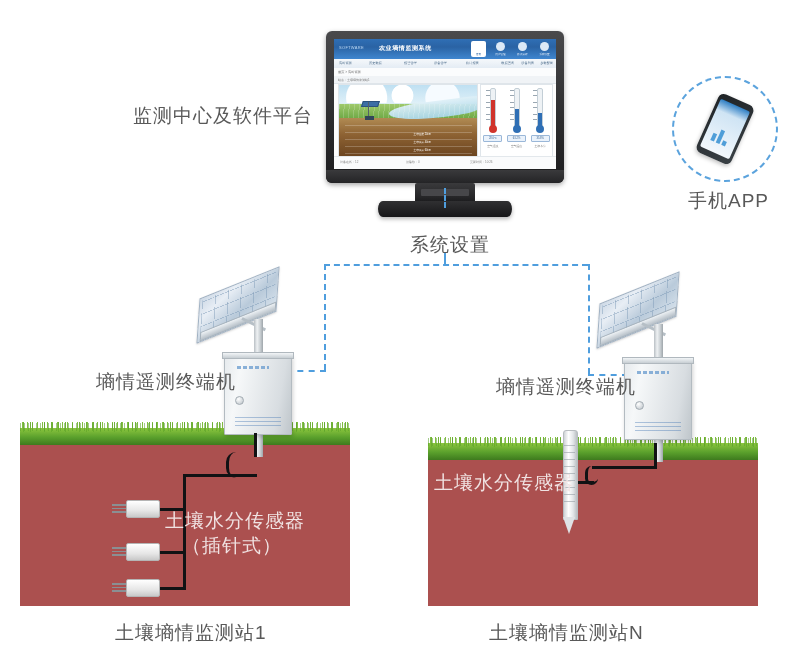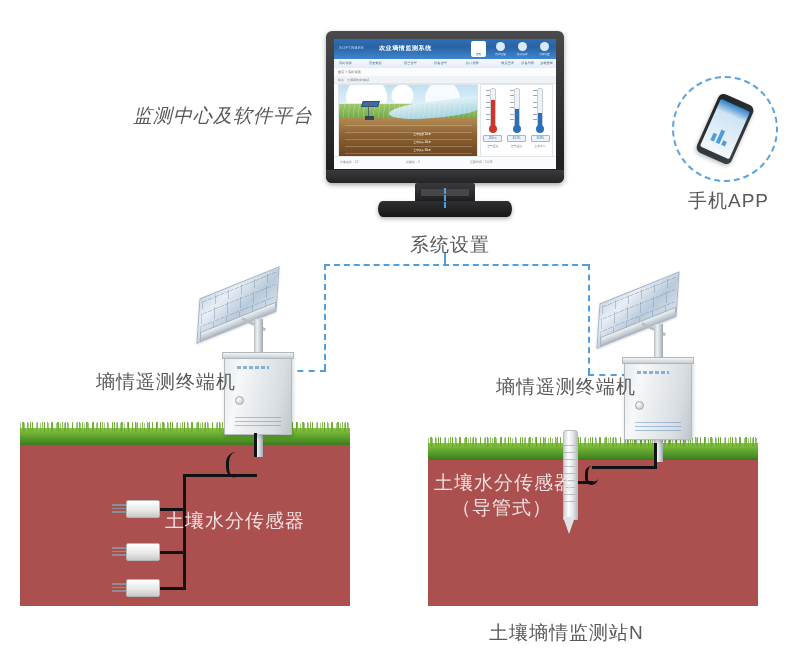--- a/index.html
+++ b/index.html
@@ -335,21 +335,21 @@
           </div>
 
         </div>
       </div>
       <div class="mon-chinrect"></div>
     </div>
     <div class="mon-neck"></div>
     <div class="mon-base"></div>
   </div>
 
-  <div class="lbl lbl-cn" style="left:133px;top:103px;font-style:italic;">监测中心及软件平台</div>
+  <div class="lbl lbl-cn" style="left:133px;top:103px;">监测中心及软件平台</div>
 
   <div id="appbadge">
     <div class="app-ring"></div>
     <div class="phone">
       <div class="sc">
         <span class="bars">
             <i></i>
             <i></i>
             <i></i>
           </span>
@@ -419,21 +419,23 @@
     <span class="body"></span>
   </div>
   <div class="pinsensor" style="left:112px;top:579px;">
     <span class="prong p1"></span>
     <span class="prong p2"></span>
     <span class="prong p3"></span>
     <span class="body"></span>
   </div>
 
   <div class="lbl lbl-cn" style="left:165px;top:508px;color:#f0e2e2;">土壤水分传感器</div>
-
+  <div class="lbl lbl-cn" style="left:182px;top:533px;color:#f0e2e2;">（插针式）</div>
+
+  <div class="lbl lbl-cn" style="left:115px;top:620px;">土壤墒情监测站1</div>
 
   <div class="station" style="left:596px;top:282px;">
     <div class="panel">
         <span class="cells"></span>
       </div>
     <div class="panel-edge"></div>
     <div class="brace"></div>
     <div class="pole"></div>
     <div class="cabinet">
       <span class="top"></span>
@@ -449,17 +451,16 @@
   <div class="cable" style="left:566px;top:481px;width:28px;height:3px;"></div>
   <div class="cable-curve" style="left:585px;top:466px;width:10px;height:16px;border-right:none;border-top:none;"></div>
 
   <div class="tubesensor" style="left:563px;top:430px;">
     <span class="tb"></span>
     <span class="rings"></span>
     <span class="tip"></span>
   </div>
 
   <div class="lbl lbl-cn" style="left:434px;top:470px;color:#f0e2e2;">土壤水分传感器</div>
-  <div class="lbl lbl-cn" style="left:452px;top:495px;color:#f0e2e2;">（导管式）</div>
 
   <div class="lbl lbl-cn" style="left:489px;top:620px;">土壤墒情监测站N</div>
 
 </div>
 
 </body></html>

